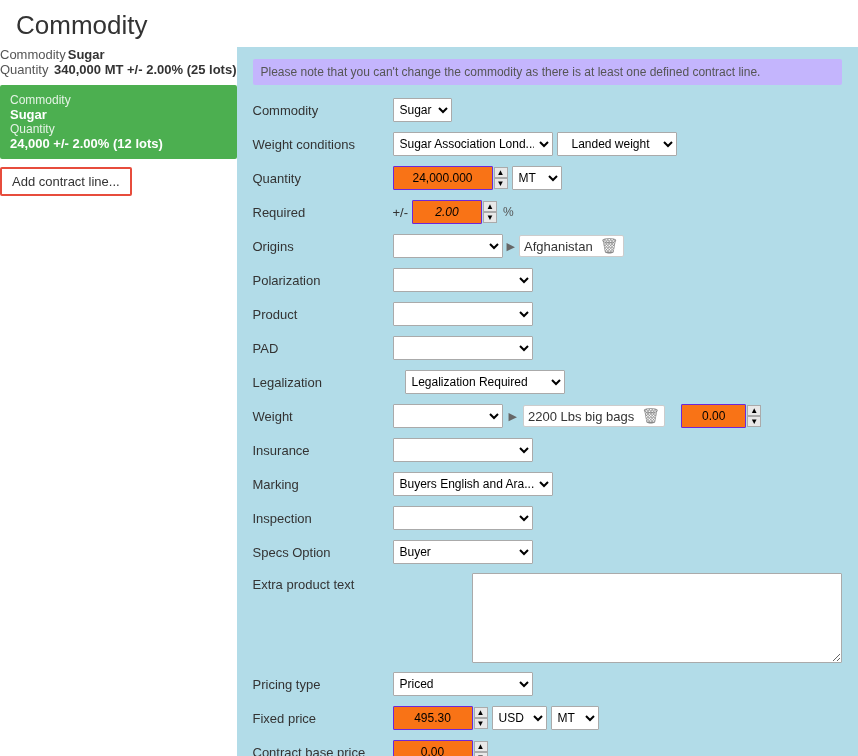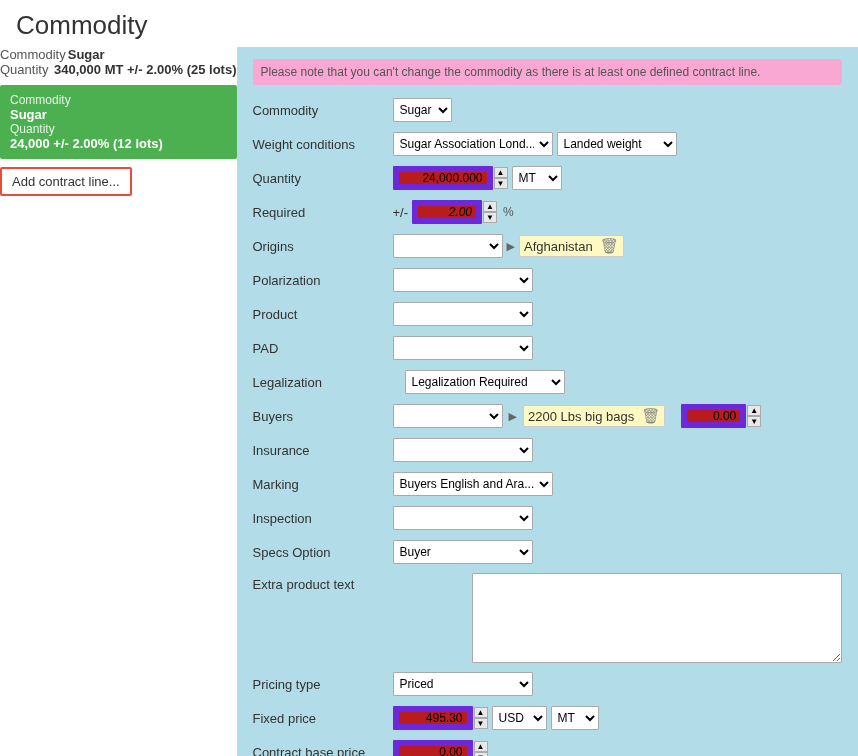--- a/index.html
+++ b/index.html
@@ -7,36 +7,36 @@
     .page-title { font-size: 26px; font-weight: normal; padding: 10px 16px 6px; color: #333; }
     .main-layout { display: flex; flex-direction: row; padding: 0 0 0 0; }
     .sidebar-info { font-size: 12px; margin-bottom: 8px; }
     .sidebar-info span.label { color: #555; margin-right: 2px; }
     .sidebar-info span.value { font-weight: bold; }
     .contract-line-box { background: #4caf50; color: #fff; padding: 8px 10px; margin-bottom: 8px; border-radius: 2px; }
     .contract-line-box .cl-label { font-size: 12px; opacity: 0.85; }
     .contract-line-box .cl-value { font-weight: bold; font-size: 13px; }
     .add-contract-btn { border: 2px solid #e74c3c; background: #fff; color: #333; padding: 5px 10px; cursor: pointer; font-size: 13px; border-radius: 2px; }
     .form-panel { flex: 1; background: #b2dce8; padding: 12px 16px 16px; min-height: 700px; }
-    .notice { font-size: 12px; color: #555; margin-bottom: 12px; background: #f9a8d4; padding: 6px 8px; border-radius: 2px; }
+    .notice { font-size: 12px; color: #555; margin-bottom: 12px; background: #c4b5fd; padding: 6px 8px; border-radius: 2px; }
     .form-row { display: flex; align-items: center; margin-bottom: 8px; min-height: 26px; }
     .form-label { width: 140px; min-width: 140px; color: #333; font-size: 13px; }
     .form-control { display: flex; align-items: center; gap: 4px; flex-wrap: wrap; }
     select { height: 24px; border: 1px solid #aaa; background: #fff; font-size: 12px; padding: 0 2px; border-radius: 1px; }
-    input[type="text"], input[type="number"] { height: 24px; border: 6px solid #6d28d9; background: #b91c1c; font-size: 12px; padding: 0 4px; border-radius: 1px; text-align: right; }
+    input[type="text"], input[type="number"] { height: 24px; border: 1px solid #6d28d9; background: #f97316; font-size: 12px; padding: 0 4px; border-radius: 1px; text-align: center; }
     textarea { border: 1px solid #aaa; background: #fff; font-size: 12px; padding: 4px; border-radius: 1px; resize: vertical; width: 370px; height: 90px; }
     .spinner-wrap { display: flex; align-items: center; }
     .spinner-btns { display: flex; flex-direction: column; margin-left: 1px; }
     .spinner-btn { width: 14px; height: 11px; border: 1px solid #aaa; background: #e8e8e8; cursor: pointer; font-size: 8px; display: flex; align-items: center; justify-content: center; line-height: 1; }
     .trash-icon { color: #888; cursor: pointer; font-size: 15px; margin-left: 4px; }
     .unit-label { font-size: 12px; color: #555; margin-left: 2px; }
     .tolerance-row { display: flex; align-items: center; gap: 4px; }
     .arrow-right { font-size: 11px; color: #666; }
     .origins-row { display: flex; align-items: center; gap: 4px; }
-    .tag-chip { background: #fef9c3; border: 1px solid #ccc; padding: 1px 4px; font-size: 12px; border-radius: 2px; display: flex; align-items: center; gap: 3px; }
+    .tag-chip { background: #ffffff; border: 1px solid #ccc; padding: 1px 4px; font-size: 12px; border-radius: 2px; display: flex; align-items: center; gap: 3px; }
     .packing-row { display: flex; align-items: center; gap: 6px; }
   </style>
 </head>
 <body>
 
 <div class="page-title">Commodity</div>
 
 <div class="main-layout">
 
   <div>
@@ -68,21 +68,21 @@
         </select>
       </div>
     </div>
 
     <div class="form-row">
       <div class="form-label">Weight conditions</div>
       <div class="form-control">
         <select style="width:160px;">
           <option>Sugar Association Lond...</option>
         </select>
-        <select style="width:120px;">
+        <select style="width:120px;text-align:center;">
           <option>Landed weight</option>
         </select>
       </div>
     </div>
 
     <div class="form-row">
       <div class="form-label">Quantity</div>
       <div class="form-control">
         <div class="spinner-wrap">
           <input type="text" style="width: 100px;" value="24,000.000">
@@ -156,21 +156,21 @@
     <div class="form-row">
       <div class="form-label">Legalization</div>
       <div class="form-control">
         <select style="width:160px;margin-left:12px;">
           <option>Legalization Required</option>
         </select>
       </div>
     </div>
 
     <div class="form-row">
-      <div class="form-label">Buyers</div>
+      <div class="form-label">Weight</div>
       <div class="form-control packing-row">
         <select style="width:110px;">
           <option></option>
         </select>
         <span class="arrow-right">▶</span>
         <div class="tag-chip">
           <span>2200 Lbs big bags</span>
           <span class="trash-icon">🗑</span>
         </div>
         <div class="spinner-wrap" style="margin-left:10px;">

